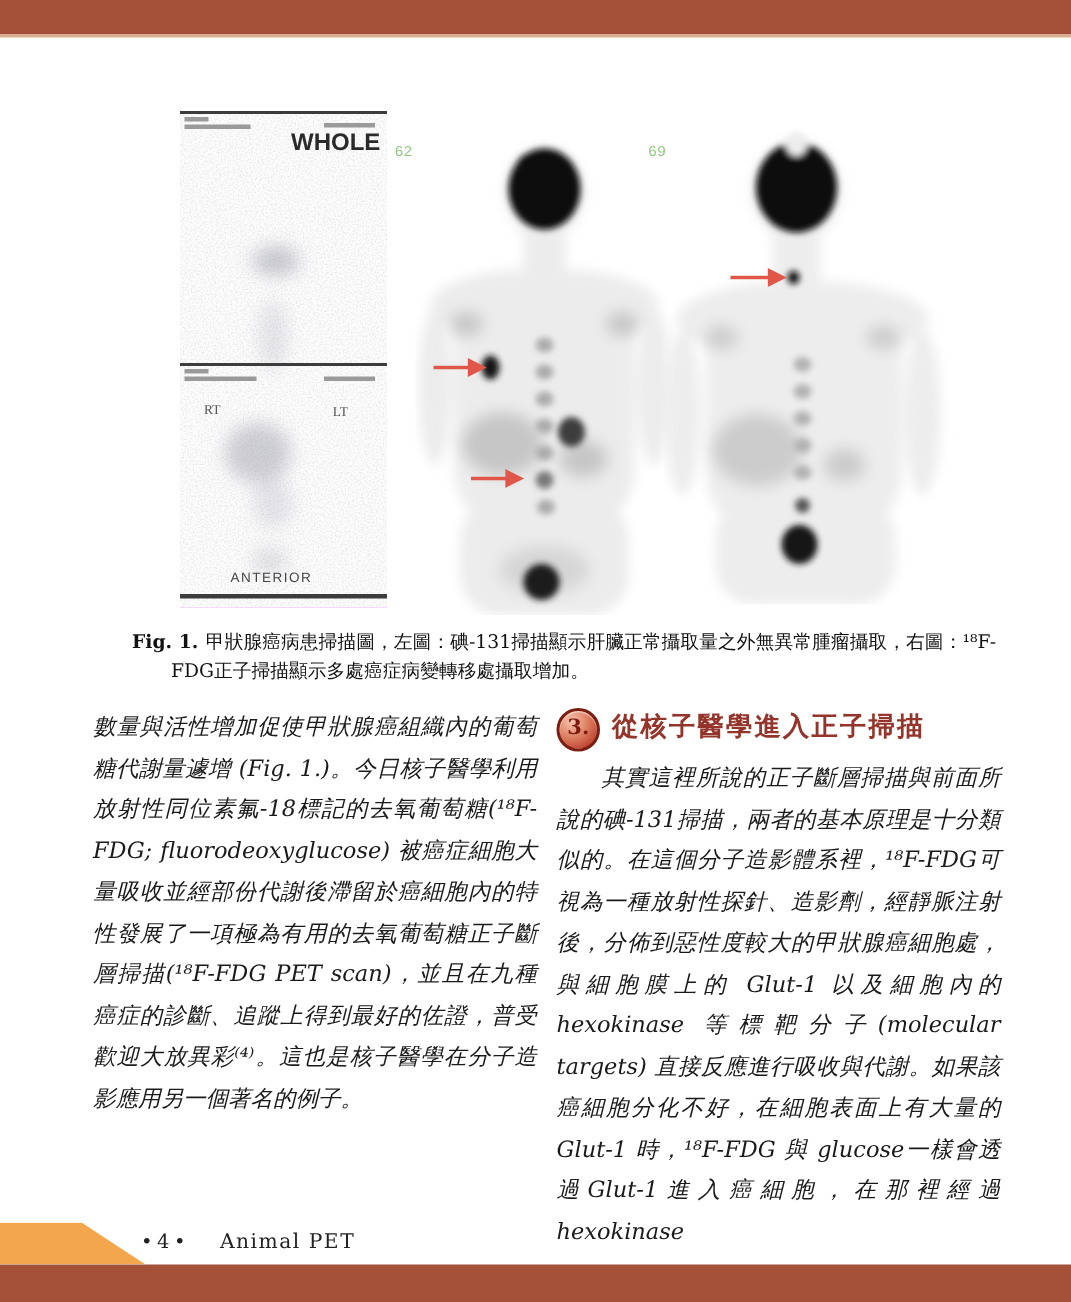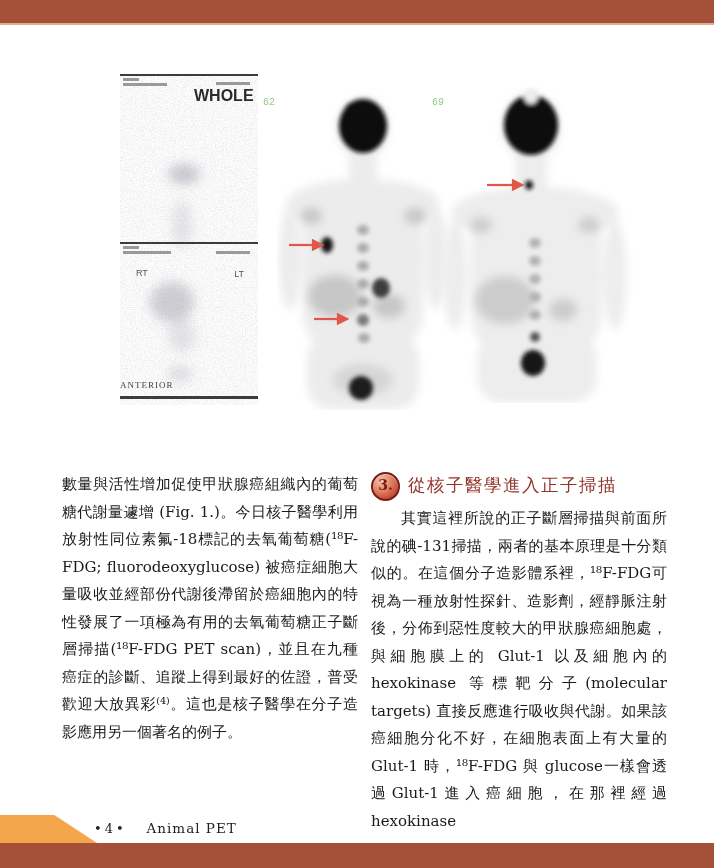--- a/index.html
+++ b/index.html
@@ -21,53 +21,53 @@
   
   .scinti{position:absolute;left:120px;top:74px;width:138px;height:331px;background:#f0abfc;overflow:hidden;}
   .scinti svg{position:absolute;left:0;top:0;}
   .sc-line{position:absolute;left:0;width:138px;background:#3C3C3C;}
   .l1{top:0;height:1.5px;}
   .l2{top:168px;height:1.5px;}
   .l3{top:322px;height:2.5px;}
   .tbar{position:absolute;height:2.5px;background:#9A9A9A;}
   .whole{position:absolute;top:13px;right:0;width:64px;overflow:hidden;white-space:nowrap;
          font-family:"Liberation Sans",sans-serif;font-weight:bold;font-size:16px;color:#2A2A2A;}
-  .rtlt{position:absolute;font-family:Liberation Sans, sans-serif;font-size:9px;color:#555;text-align:right;}
+  .rtlt{position:absolute;font-family:Liberation Serif, serif;font-size:9px;color:#555;text-align:right;}
   .rt{left:16px;top:194px;}
-  .lt{right:14px;top:195px;}
-  .anterior{position:absolute;left:0;right:16px;top:306px;text-align:left;
-            font-family:Liberation Serif, serif;font-size:9px;letter-spacing:1px;color:#444;}
+  .lt{right:26px;top:195px;}
+  .anterior{position:absolute;left:0;right:16px;top:306px;text-align:center;
+            font-family:Liberation Sans, sans-serif;font-size:9px;letter-spacing:1px;color:#444;}
 
   
   .pet{position:absolute;}
   .pet1{left:277px;top:88px;}
   .pet2{left:443px;top:85px;}
   .pet-num{position:absolute;font-family:Liberation Mono, monospace;font-size:10px;
            color:#7FBF6F;opacity:.85;}
   .n1{left:263px;top:97px;}
   .n2{left:432px;top:97px;}
 
   
   .caption{position:absolute;left:88px;top:418px;width:550px;font-size:12.5px;line-height:19px;
            color:#111;text-align:justify;padding-left:26px;text-indent:-26px;}
   .cap-label{font-weight:bold;margin-right:5px;}
 
   
   .col{position:absolute;top:471px;width:296px;font-size:15px;line-height:27.5px;color:#1A1A1A;
        text-align:justify;}
-  .col p{margin:0;}
+  .col p{margin:0;font-style:italic;}
   .col-left{left:62px;}
   .col-right{left:371px;}
   .sec-head{display:flex;align-items:center;gap:8px;margin-bottom:4px;height:30px;}
   .badge{width:25px;height:25px;border-radius:50%;flex:0 0 auto;
          background:radial-gradient(circle at 32% 28%,#F6C2AF 0%,#E08668 40%,#C14B36 75%,#A93A26 100%);
          border:2px solid #7A1E12;color:#7C1A0E;font-weight:bold;font-size:14px;
          display:flex;align-items:center;justify-content:center;
          box-shadow:inset 0 1px 1px rgba(255,255,255,.6);}
-  .sec-title{font-weight:normal;font-size:17.5px;color:#94342A;letter-spacing:1.5px;white-space:nowrap;}
+  .sec-title{font-weight:bold;font-size:17.5px;color:#94342A;letter-spacing:1.5px;white-space:nowrap;}
   .indent{text-indent:2em;}
 </style>
 </head>
 <body>
 
 <div class="page">
 
   <div class="topbar"></div>
   <div class="topbar-edge"></div>
 
@@ -193,20 +193,23 @@
         <ellipse cx="92" cy="252" rx="5" ry="5" fill="#555555"></ellipse>
         <ellipse cx="90" cy="278" rx="12" ry="13" fill="#161616"></ellipse>
       </g>
       <g stroke="#E0574A" stroke-width="2.2" fill="#E0574A">
         <line x1="44" y1="100" x2="70" y2="100"></line>
           <polygon points="70,95.5 79,100 70,104.5"></polygon>
       </g>
     </svg>
   </div>
 
+  <div class="caption">
+    <span class="cap-label">Fig. 1.</span><span>甲狀腺癌病患掃描圖，左圖：碘-131掃描顯示肝臟正常攝取量之外無異常腫瘤攝取，右圖：¹⁸F-FDG正子掃描顯示多處癌症病變轉移處攝取增加。</span>
+  </div>
 
   <div class="col col-left">
     <p>數量與活性增加促使甲狀腺癌組織內的葡萄糖代謝量遽增 (Fig. 1.)。今日核子醫學利用放射性同位素氟-18標記的去氧葡萄糖(¹⁸F-FDG; fluorodeoxyglucose) 被癌症細胞大量吸收並經部份代謝後滯留於癌細胞內的特性發展了一項極為有用的去氧葡萄糖正子斷層掃描(¹⁸F-FDG PET scan)，並且在九種癌症的診斷、追蹤上得到最好的佐證，普受歡迎大放異彩⁽⁴⁾。這也是核子醫學在分子造影應用另一個著名的例子。</p>
   </div>
 
   <div class="col col-right">
     <div class="sec-head">
       <span class="badge">3.</span>
       <span class="sec-title">從核子醫學進入正子掃描</span>
     </div>

